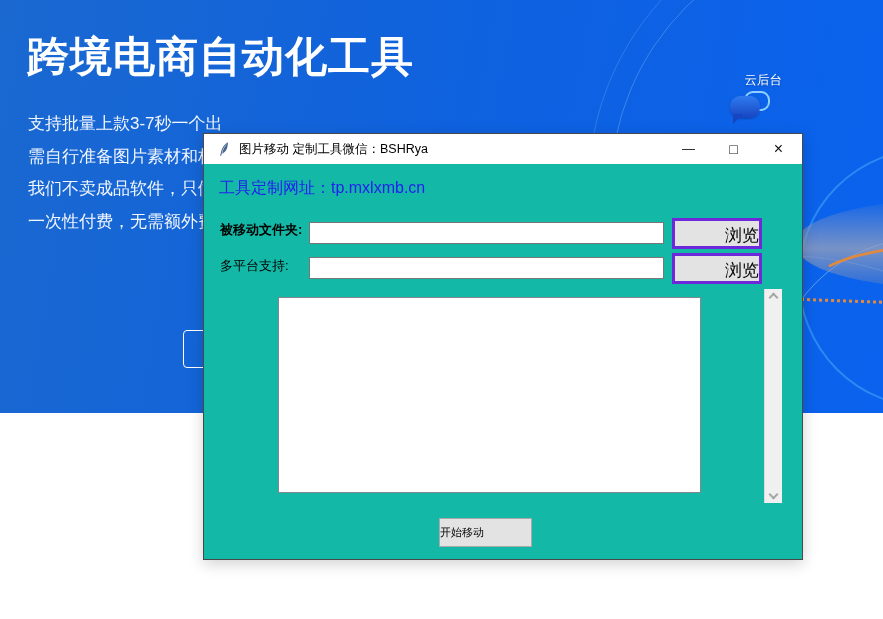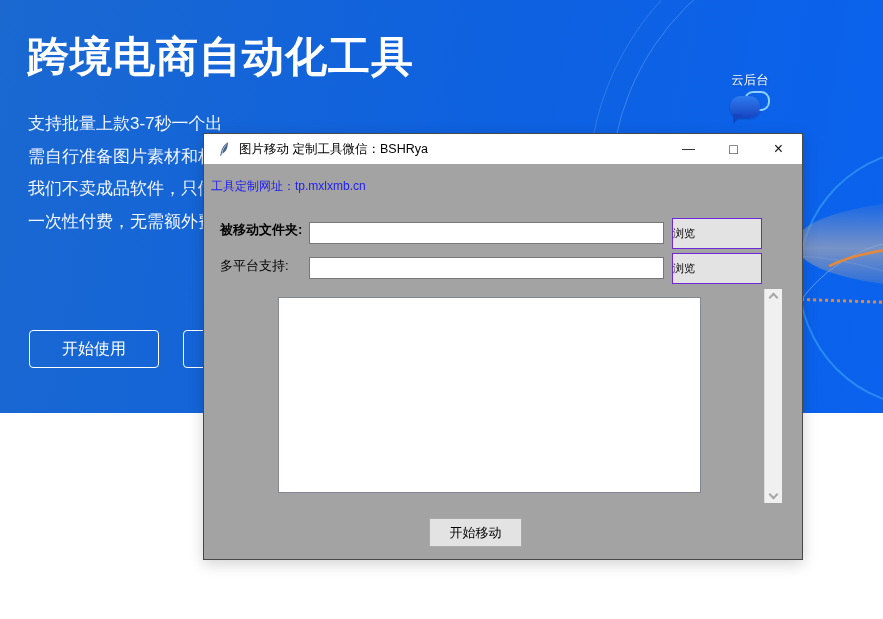--- a/index.html
+++ b/index.html
@@ -37,21 +37,21 @@
   .hero-copy p { line-height: 32.5px; white-space: nowrap; }
 
   .hero-btn {
     position: absolute; top: 330px; width: 130px; height: 38px;
     border: 1px solid #fff; border-radius: 4px; background: transparent;
     color: #fff; font-size: 16px; text-align: center; line-height: 36px; cursor: pointer;
   }
   .hero-btn.b1 { left: 29px; }
   .hero-btn.b2 { left: 183px; }
 
-  .cloud-widget { position: absolute; left: 718px; top: 73px; width: 64px; text-align: center; color: #fff; }
+  .cloud-widget { position: absolute; left: 718px; top: 73px; width: 64px; text-align: right; color: #fff; }
   .cloud-label { font-size: 12.5px; line-height: 15px; text-shadow: 0 1px 2px rgba(0,40,120,.4); }
   .chat-icon { position: relative; width: 44px; height: 36px; margin: 3px auto 0; }
   .chat-icon .bubble-back {
     position: absolute; right: 2px; top: 0; width: 26px; height: 20px;
     border: 2px solid #8fd0ff; border-radius: 9px; background: transparent;
   }
   .chat-icon .bubble-front {
     position: absolute; left: 2px; top: 5px; width: 30px; height: 22px;
     background: linear-gradient(180deg, #2f7bf0, #1745c0); border-radius: 10px;
     box-shadow: 0 1px 2px rgba(0,30,100,.35);
@@ -93,64 +93,64 @@
     transform: scaleX(-1);
   }
   .icon-docs .dashed {
     position: absolute; left: 9px; top: 13px; width: 50px; height: 22px;
     border: 2px dashed #2e4470; background: #fff;
   }
 
   
   .window {
     position: absolute; left: 203px; top: 133px; width: 600px; height: 427px;
-    background: #a3a3a3; border: 1px solid #484848; z-index: 5;
+    background: #14b8a6; border: 1px solid #484848; z-index: 5;
     box-shadow: 0 4px 14px rgba(0,0,0,.18);
   }
   .titlebar { position: absolute; left: 0; top: 0; width: 598px; height: 30px; background: #fff; }
   .titlebar .app-icon { position: absolute; left: 13px; top: 7px; width: 15px; height: 16px; }
   .titlebar .title { position: absolute; left: 35px; top: 0; line-height: 30px; font-size: 12.5px; color: #000; white-space: nowrap; }
   .ctrl { position: absolute; top: 0; width: 45px; height: 30px; text-align: center; line-height: 30px; color: #111; cursor: pointer; }
   .ctrl.min { left: 462px; font-size: 13px; }
   .ctrl.max { left: 507px; font-size: 14px; }
   .ctrl.close { left: 552px; font-size: 16px; }
 
-  .dlg-link { position: absolute; left: 7px; top: 44px; font-size: 12px; color: #2220ee; cursor: pointer; }
+  .dlg-link { position: absolute; left: 15px; top: 44px; font-size: 16px; color: #2220ee; cursor: pointer; }
 
   .fld-label { position: absolute; font-size: 13px; color: #000; line-height: 16px; }
   .fld-label.r1 { left: 16px; top: 88px; font-weight: bold; }
   .fld-label.r2 { left: 16px; top: 124px; }
   .fld-input {
     position: absolute; left: 105px; width: 355px; height: 22px;
     border: 1px solid #777; background: #fff; font-size: 13px; padding: 0 4px; outline: none;
   }
   .fld-input.r1 { top: 88px; }
   .fld-input.r2 { top: 123px; }
   .browse-btn {
     position: absolute; left: 468px; width: 90px; height: 31px;
-    background: #e3e3e3; border: 1px solid #6d28d9; font-size: 11px; color: #000;
-    text-align: left; line-height: 29px; cursor: pointer;
+    background: #e3e3e3; border: 3px solid #6d28d9; font-size: 17px; color: #000;
+    text-align: right; line-height: 29px; cursor: pointer;
   }
   .browse-btn.r1 { top: 84px; }
   .browse-btn.r2 { top: 119px; }
 
   .log-area {
     position: absolute; left: 74px; top: 163px; width: 423px; height: 196px;
     background: #fff; border: 1px solid #828790; font-size: 12px; overflow: hidden;
   }
   .vscroll { position: absolute; left: 560px; top: 155px; width: 18px; height: 214px; background: #f0f0f0; border-left: 1px solid #dcdcdc; }
   .chev { position: absolute; left: 5px; width: 8px; height: 8px; }
   .chev span { position: absolute; left: 0; top: 2px; width: 7px; height: 7px; border-left: 2px solid #a6a6a6; border-top: 2px solid #a6a6a6; }
   .chev.up { top: 3px; } .chev.up span { transform: rotate(45deg); }
   .chev.down { bottom: 3px; } .chev.down span { transform: rotate(225deg); top: -1px; }
 
   .start-btn {
-    position: absolute; left: 225px; top: 384px; width: 93px; height: 29px;
-    background: #e3e3e3; border: 1px solid #a9a9a9; font-size: 13px; color: #000;
-    text-align: center; line-height: 27px; cursor: pointer;
+    position: absolute; left: 235px; top: 384px; width: 93px; height: 29px;
+    background: #e3e3e3; border: 1px solid #a9a9a9; font-size: 11px; color: #000;
+    line-height: 27px; cursor: pointer;
   }
 </style>
 </head>
 <body>
 
 <div class="page">
 
   <div class="hero">
     <div class="ring r1"></div>
     <div class="ring r2"></div>
@@ -163,21 +163,20 @@
 
     <h1 class="hero-title">跨境电商自动化工具</h1>
 
     <div class="hero-copy">
       <p>支持批量上款3-7秒一个出</p>
       <p>需自行准备图片素材和标</p>
       <p>我们不卖成品软件，只做</p>
       <p>一次性付费，无需额外费</p>
     </div>
 
-    <div class="hero-btn b1">开始使用</div>
     <div class="hero-btn b2"></div>
 
     <div class="cloud-widget">
       <div class="cloud-label">云后台</div>
       <div class="chat-icon">
         <div class="bubble-back"></div>
         <div class="bubble-front"></div>
       </div>
     </div>
   </div>

